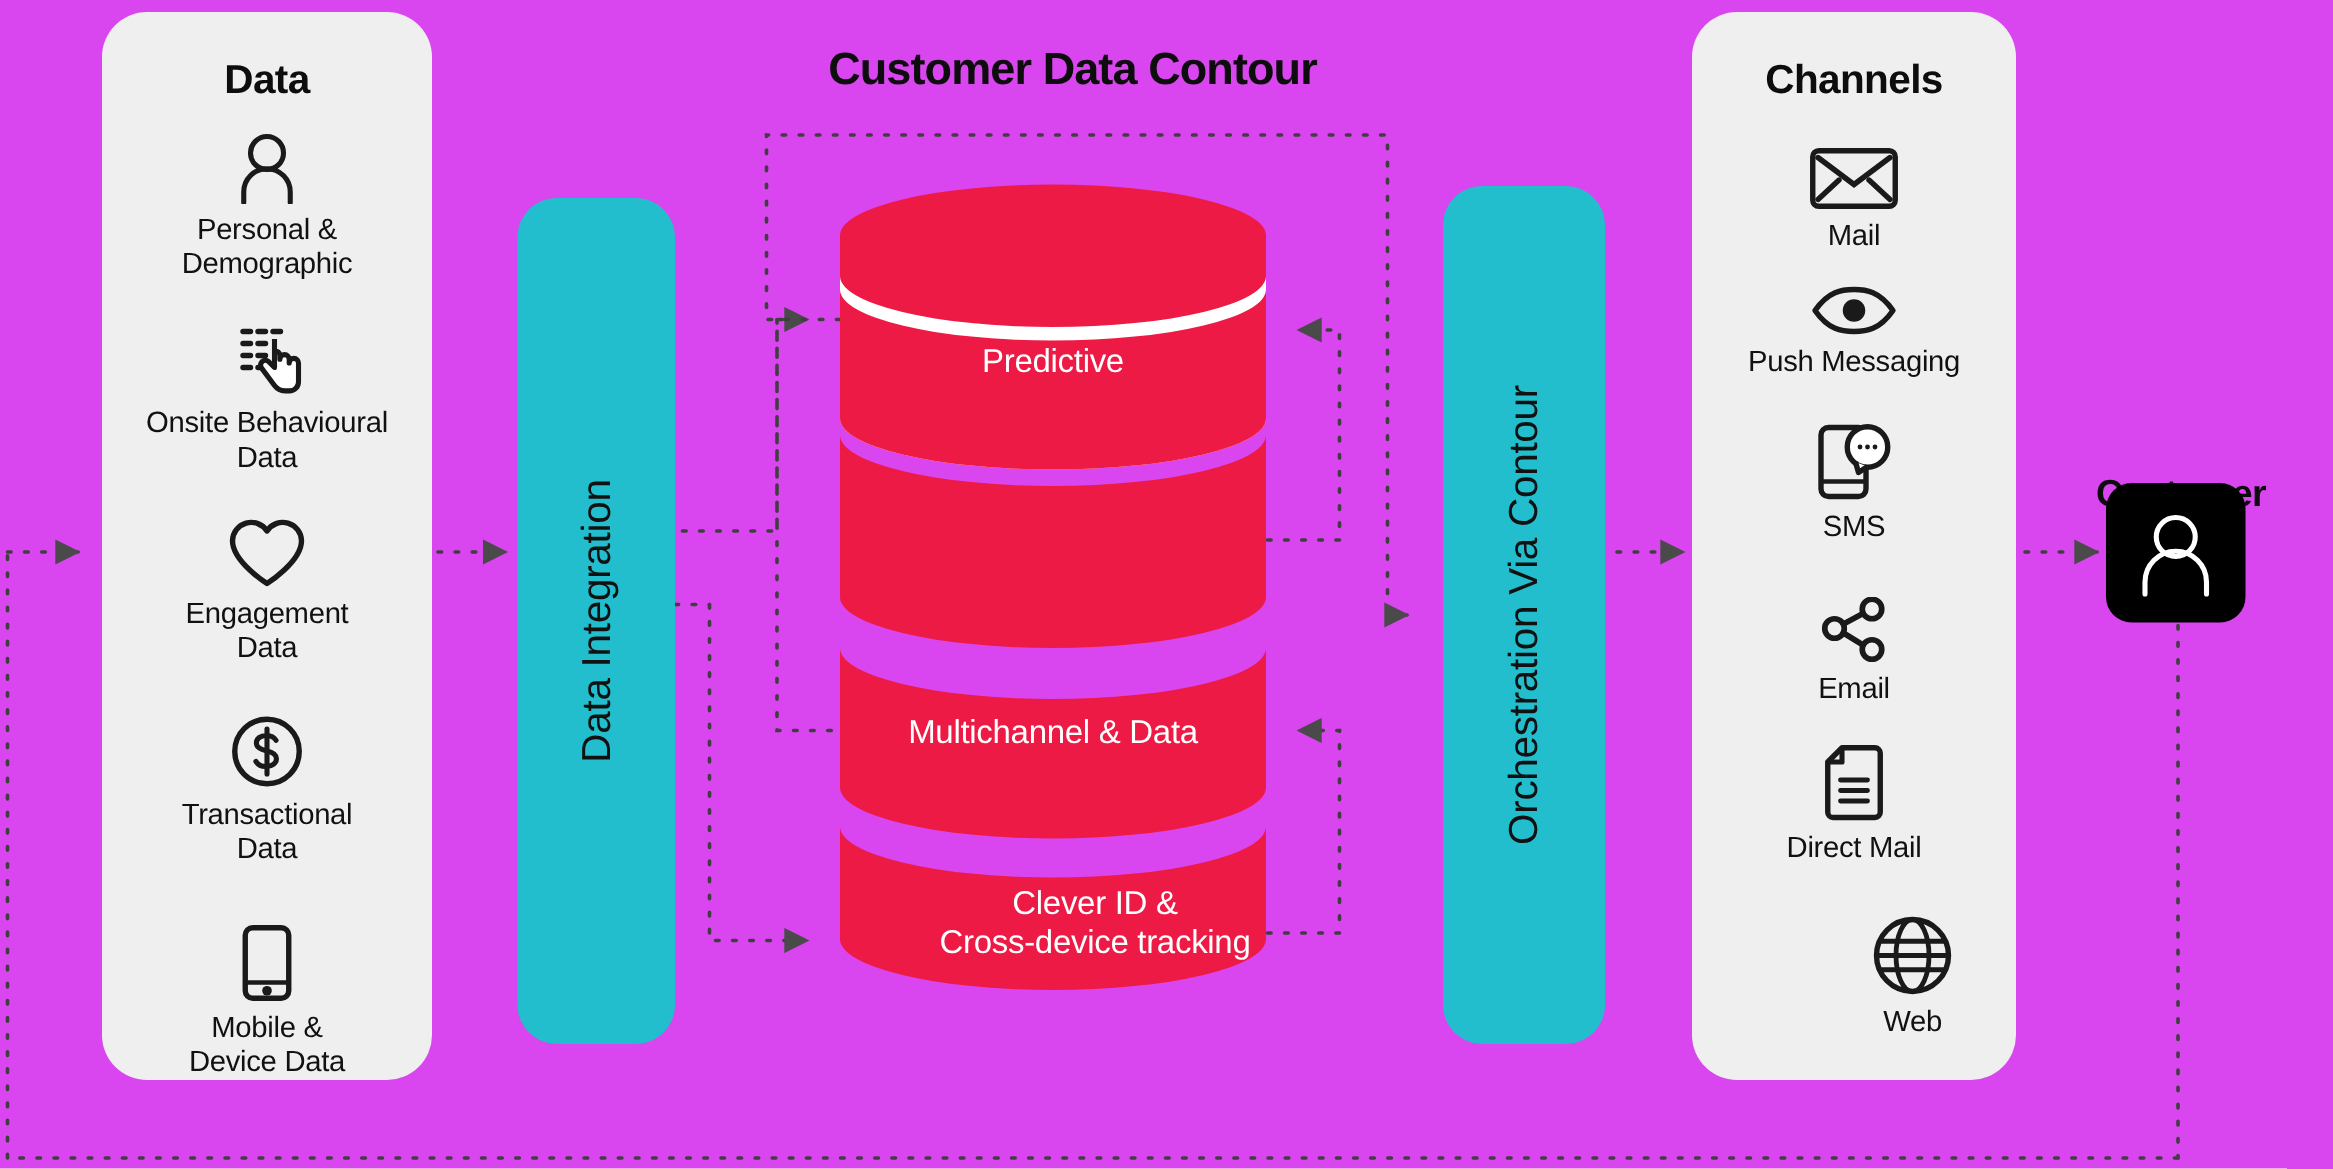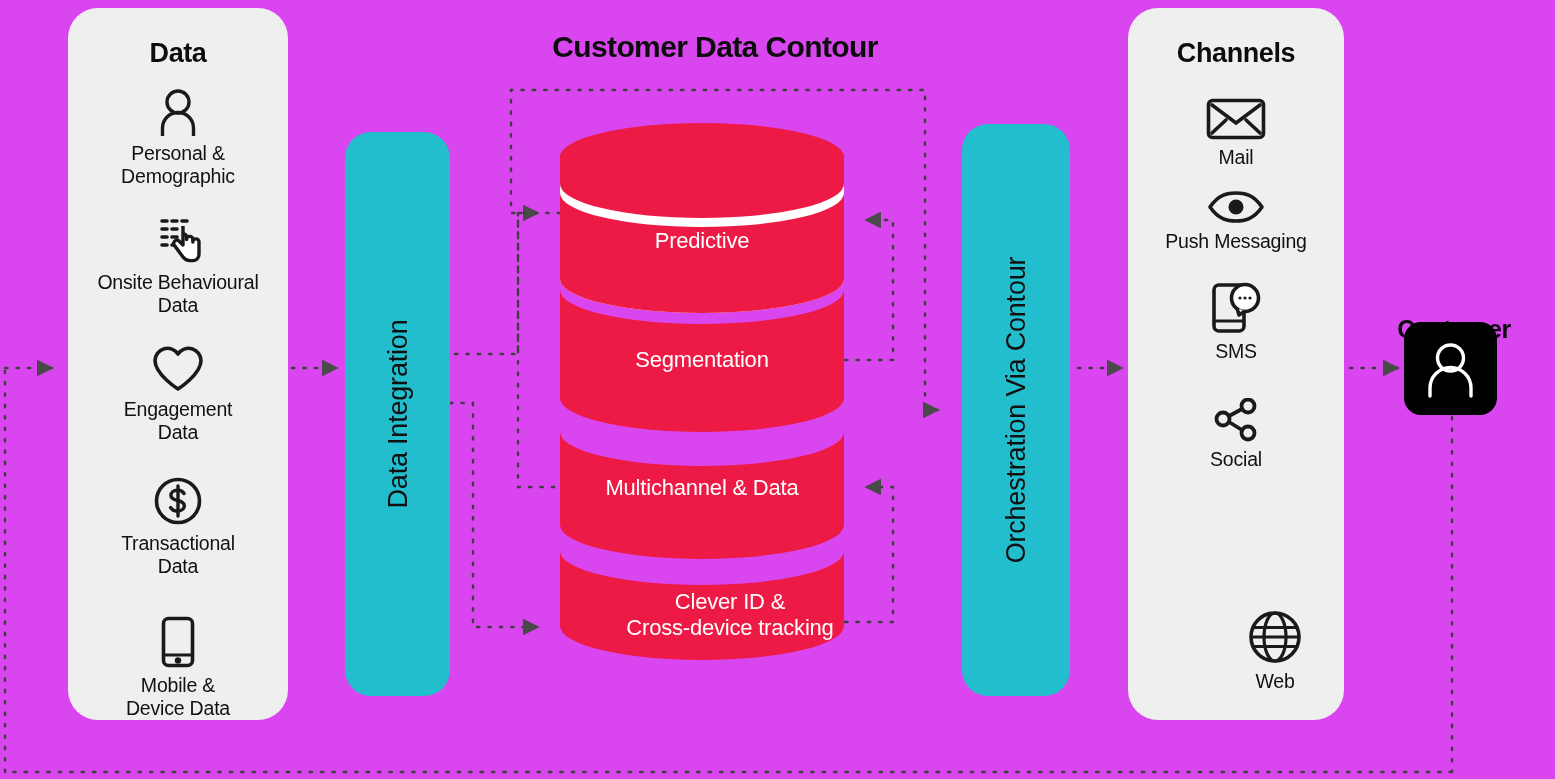--- a/index.html
+++ b/index.html
@@ -268,21 +268,20 @@
         <path d="M560,432 L560,525 a142,34 0 0 0 284,0 L844,432 a142,34 0 0 1 -284,0 Z" fill="#ED1A45"></path>
       </g>
 
       <g>
         <path d="M560,551 L560,626 a142,34 0 0 0 284,0 L844,551 a142,34 0 0 1 -284,0 Z" fill="#ED1A45"></path>
       </g>
     </g>
   </svg>
 
   <div class="cyl-label" style="left:552px; top:228px;">Predictive</div>
-  <div class="cyl-label" style="left:552px; top:347px;">Segmentation</div>
   <div class="cyl-label" style="left:552px; top:475px;">Multichannel &amp; Data</div>
   <div class="cyl-label" style="left:580px; top:589px;">Clever ID &amp;<br>Cross-device tracking</div>
 
   <div class="teal-bar" id="bar-orchestration">
     <span class="vtext">Orchestration Via Contour</span>
   </div>
 
   <div class="panel" id="panel-channels">
     <div class="panel-title">Channels</div>
 
@@ -328,23 +327,38 @@
     <div class="item" style="top:390px;">
       <span class="ico">
         <svg width="44" height="44" viewBox="0 0 44 44">
           <circle cx="34" cy="8" r="6.5" fill="none" stroke="#1a1a1a" stroke-width="3.8"></circle>
           <circle cx="9" cy="21" r="6.5" fill="none" stroke="#1a1a1a" stroke-width="3.8"></circle>
           <circle cx="34" cy="35" r="6.5" fill="none" stroke="#1a1a1a" stroke-width="3.8"></circle>
           <line x1="15" y1="18" x2="28" y2="11" stroke="#1a1a1a" stroke-width="3.8" stroke-linecap="round"></line>
           <line x1="15" y1="24" x2="28" y2="32" stroke="#1a1a1a" stroke-width="3.8" stroke-linecap="round"></line>
         </svg>
       </span>
-      <span class="lbl">Social</span>
-    </div>
-
+      <span class="lbl">Email</span>
+    </div>
+
+    <div class="item" style="top:488px;">
+      <span class="ico">
+        <svg width="40" height="52" viewBox="0 0 40 52">
+          <path d="M12,2.5 L34,2.5 a3.5,3.5 0 0 1 3.5,3.5 L37.5,45.5 a3.5,3.5 0 0 1 -3.5,3.5
+                   L6,49 a3.5,3.5 0 0 1 -3.5,-3.5 L2.5,12 Z" fill="none" stroke="#1a1a1a" stroke-width="3.6" stroke-linejoin="round"></path>
+          <path d="M12,2.5 L12,12 L2.5,12" fill="none" stroke="#1a1a1a" stroke-width="3.4" stroke-linejoin="round"></path>
+          <g stroke="#1a1a1a" stroke-width="3.2" stroke-linecap="round">
+            <line x1="11" y1="24" x2="29" y2="24"></line>
+            <line x1="11" y1="31" x2="29" y2="31"></line>
+            <line x1="11" y1="38" x2="29" y2="38"></line>
+          </g>
+        </svg>
+      </span>
+      <span class="lbl">Direct Mail</span>
+    </div>
 
     <div class="item" style="top:602px;margin-left:39px;">
       <span class="ico">
         <svg width="54" height="54" viewBox="0 0 54 54">
           <circle cx="27" cy="27" r="24" fill="none" stroke="#1a1a1a" stroke-width="3.6"></circle>
           <ellipse cx="27" cy="27" rx="11" ry="24" fill="none" stroke="#1a1a1a" stroke-width="3.2"></ellipse>
           <line x1="4" y1="17.5" x2="50" y2="17.5" stroke="#1a1a1a" stroke-width="3.2"></line>
           <line x1="3" y1="27" x2="51" y2="27" stroke="#1a1a1a" stroke-width="3.2"></line>
           <line x1="4" y1="36.5" x2="50" y2="36.5" stroke="#1a1a1a" stroke-width="3.2"></line>
         </svg>

